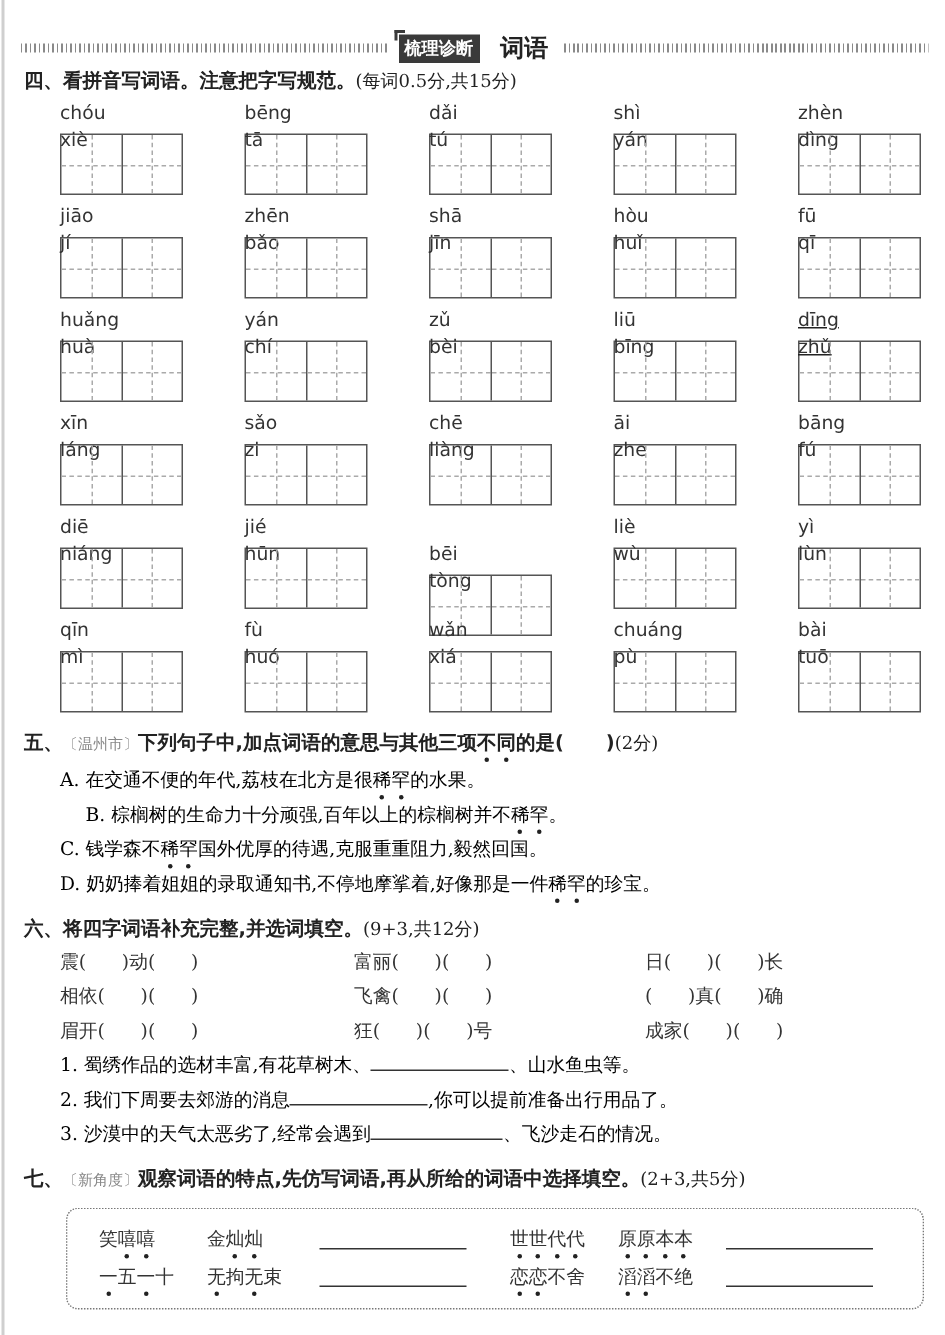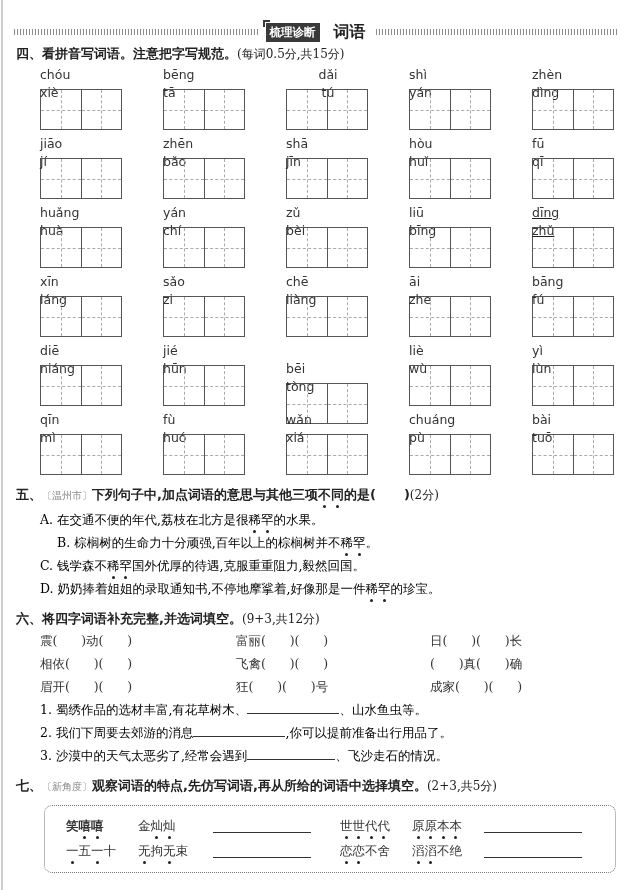--- a/index.html
+++ b/index.html
@@ -67,21 +67,21 @@
     <div class="word-cell" style="left: 163px; top: 66px;">
       <div class="pinyin">
         <span>bēng</span>
         <span>tā</span>
       </div>
       <div class="tianzi">
         <div class="ch"></div>
         <div class="ch"></div>
       </div>
     </div>
-    <div class="word-cell" style="left: 286px; top: 66px; text-align: center;">
+    <div class="word-cell" style="left: 286px; top: 66px;">
       <div class="pinyin">
         <span>dǎi</span>
         <span>tú</span>
       </div>
       <div class="tianzi">
         <div class="ch"></div>
         <div class="ch"></div>
       </div>
     </div>
     <div class="word-cell" style="left: 409px; top: 66px;">
@@ -384,21 +384,21 @@
     <div class="line" style="top: 702px;"><span>1. 蜀绣作品的选材丰富,有花草树木、</span><span class="blank" style="width:92px"></span><span>、山水鱼虫等。</span></div>
     <div class="line" style="top: 725px;"><span>2. 我们下周要去郊游的消息</span><span class="blank" style="width:92px"></span><span>,你可以提前准备出行用品了。</span></div>
     <div class="line" style="top: 748px;"><span>3. 沙漠中的天气太恶劣了,经常会遇到</span><span class="blank" style="width:88px"></span><span>、飞沙走石的情况。</span></div>
   </div>
 
 <div class="sec-title" style="top:777px;">
   <span>七、</span><span class="tag">〔新角度〕</span><span>观察词语的特点,先仿写词语,再从所给的词语中选择填空。</span><span class="note">(2+3,共5分)</span>
 </div>
 <div class="box7"></div>
 <div id="s7">
-    <div class="w7" style="left: 66px; top: 818px; font-weight: bold;"><span class="">笑</span><span class="dot">嘻</span><span class="dot">嘻</span></div>
+    <div class="w7" style="left: 66px; top: 818px;"><span class="">笑</span><span class="dot">嘻</span><span class="dot">嘻</span></div>
     <div class="w7" style="left: 138px; top: 818px;"><span class="">金</span><span class="dot">灿</span><span class="dot">灿</span></div>
     <div class="w7" style="left: 66px; top: 843px;"><span class="dot">一</span><span class="">五</span><span class="dot">一</span><span class="">十</span></div>
     <div class="w7" style="left: 138px; top: 843px;"><span class="dot">无</span><span class="">拘</span><span class="dot">无</span><span class="">束</span></div>
     <div class="w7" style="left: 340px; top: 818px;"><span class="dot">世</span><span class="dot">世</span><span class="dot">代</span><span class="dot">代</span></div>
     <div class="w7" style="left: 412px; top: 818px;"><span class="dot">原</span><span class="dot">原</span><span class="dot">本</span><span class="dot">本</span></div>
     <div class="w7" style="left: 340px; top: 843px;"><span class="dot">恋</span><span class="dot">恋</span><span class="">不</span><span class="">舍</span></div>
     <div class="w7" style="left: 412px; top: 843px;"><span class="dot">滔</span><span class="dot">滔</span><span class="">不</span><span class="">绝</span></div>
     <div class="ul7" style="left: 213px; top: 832px; width: 98px;"></div>
     <div class="ul7" style="left: 213px; top: 857px; width: 98px;"></div>
     <div class="ul7" style="left: 484px; top: 832px; width: 98px;"></div>

